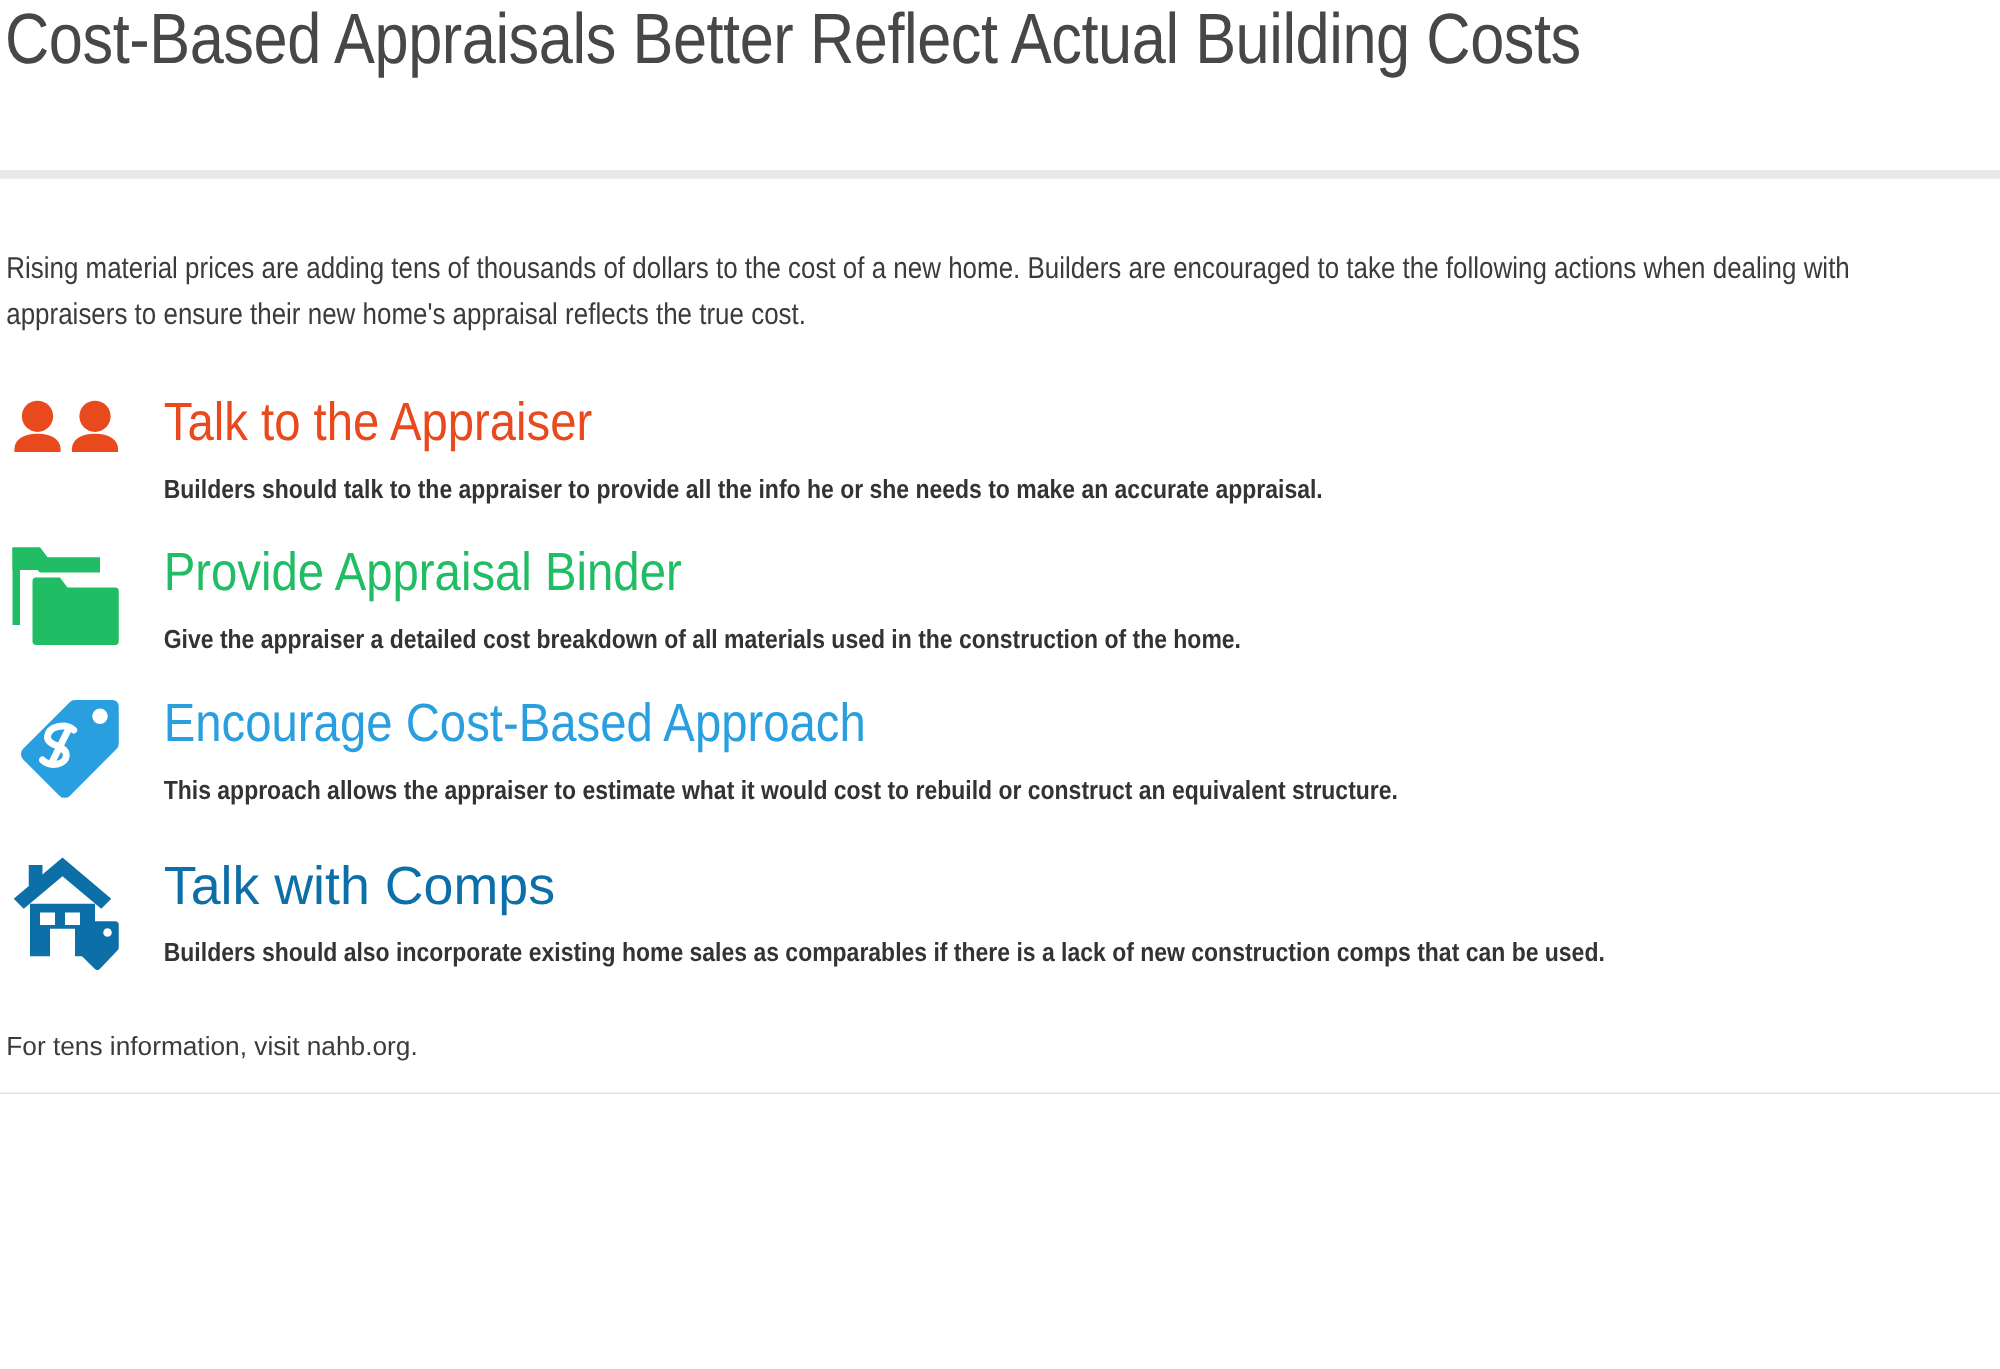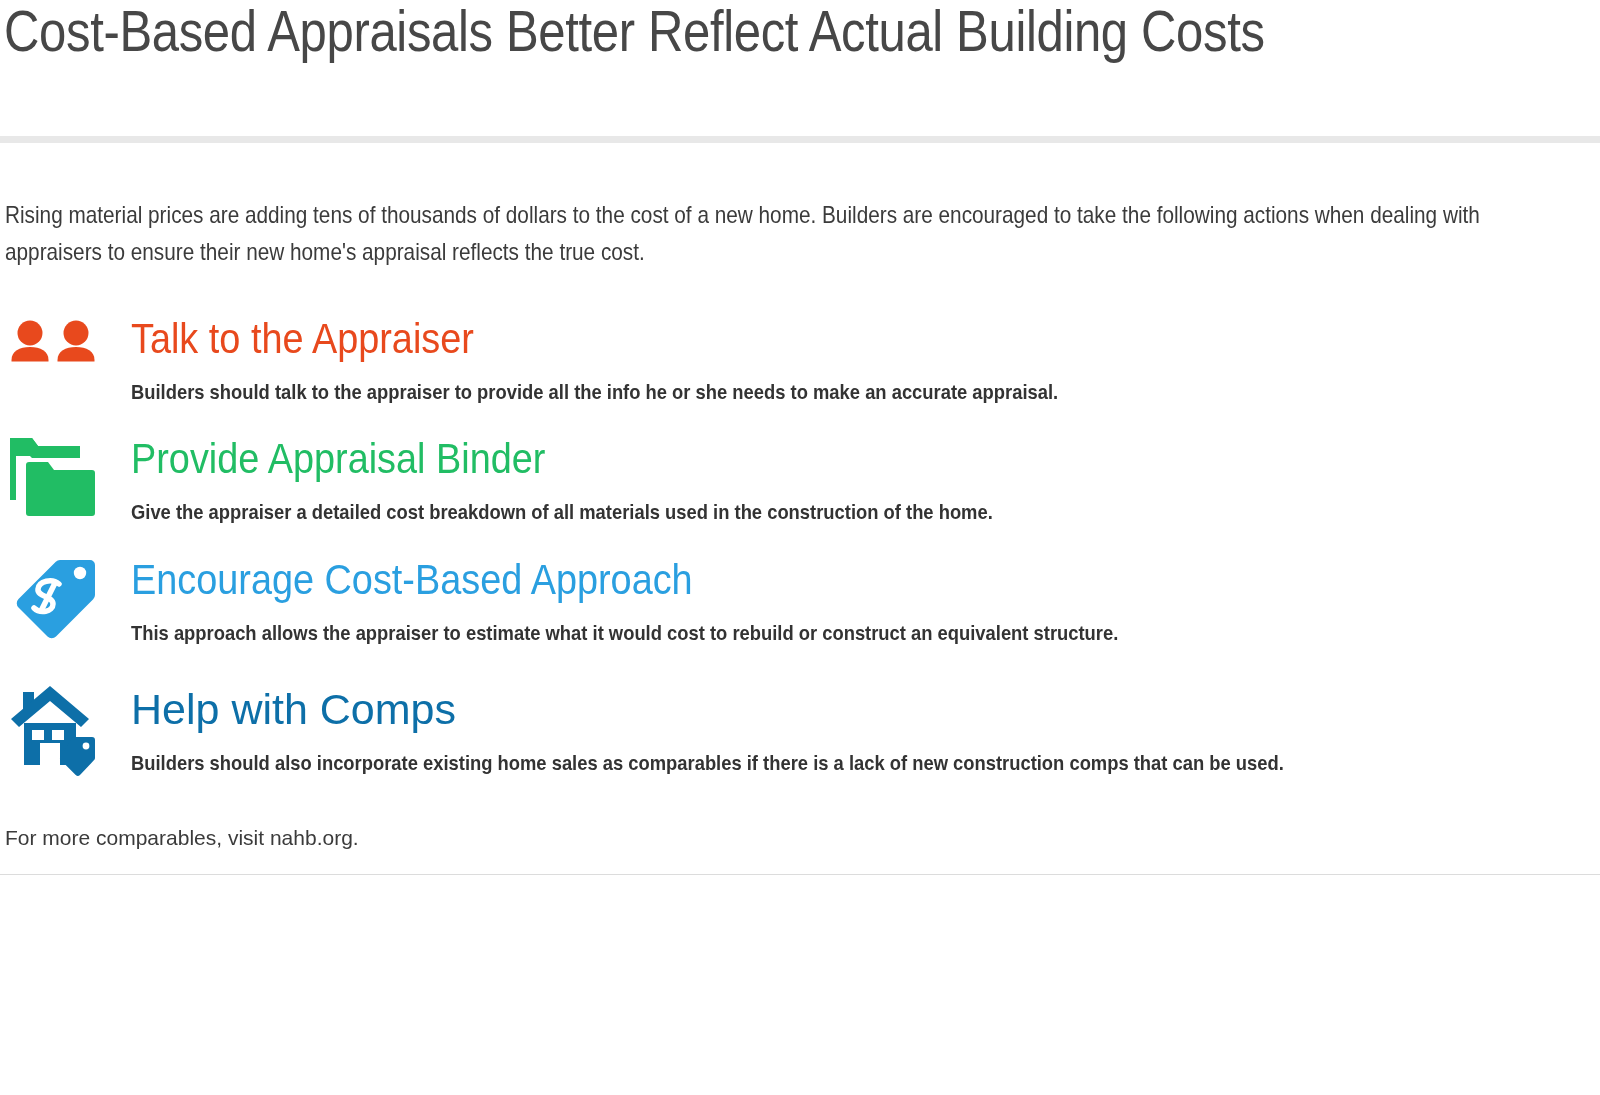--- a/index.html
+++ b/index.html
@@ -208,21 +208,21 @@
 
         <path d="M16 42 H68 V84 H52 V62 H32 V84 H16 Z" fill="#0D6FA8"></path>
 
         <rect x="24" y="49" width="12" height="10" fill="#ffffff"></rect>
         <rect x="44" y="49" width="12" height="10" fill="#ffffff"></rect>
 
         <path d="M66 56 H84 a3 3 0 0 1 3 3 v18 a3 3 0 0 1 -0.9 2.1 L72 94 a3 3 0 0 1 -4.3 0 L53 79.3 a3 3 0 0 1 0 -4.3 L63.9 57 A3 3 0 0 1 66 56 Z" fill="#0D6FA8"></path>
         <circle cx="78" cy="65" r="3.4" fill="#ffffff"></circle>
       </svg>
     </div>
-    <div class="sec-head">Help with Comps</div>
+    <div class="sec-head">Talk with Comps</div>
     <div class="sec-desc">Builders should also incorporate existing home sales as comparables if there is a lack of new construction comps that can be used.</div>
   </div>
 
-  <div class="footer-note">For more comparables, visit nahb.org.</div>
+  <div class="footer-note">For tens information, visit nahb.org.</div>
   <div class="footer-rule"></div>
 
 
 </div>
 
 </body></html>

